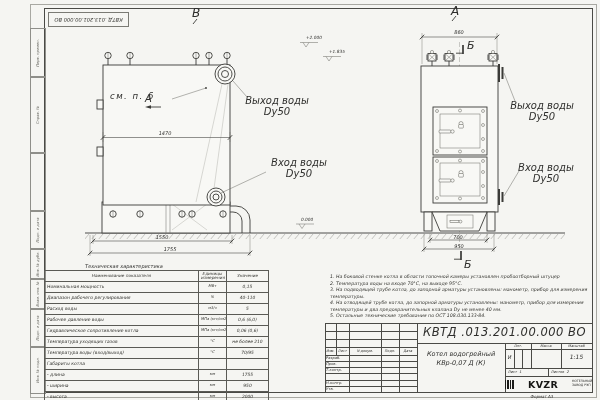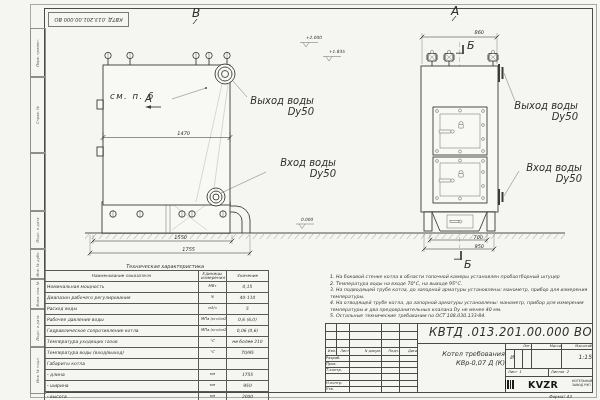--- a/index.html
+++ b/index.html
@@ -1,20 +1,20 @@
 <!DOCTYPE html>
 <html><head>
 <meta charset="utf-8">
 <style>
   html,body{margin:0;padding:0;background:#e9e9e6;}
   .sheet{position:relative;width:600px;height:400px;background:#f5f5f2;overflow:hidden;
          font-family:"DejaVu Sans",sans-serif;color:#2e2e2c;}
   .abs{position:absolute;}
   .lbl{position:absolute;font-style:italic;white-space:nowrap;color:#2e2e2c;}
-  .ctr{text-align:right;}
+  .ctr{text-align:center;}
   .frame-outer{position:absolute;left:30px;top:4px;width:565px;height:392px;border:1px solid #a8a8a2;}
   .frame-inner{position:absolute;left:44px;top:8px;width:547px;height:383px;border:1.3px solid #4a4a46;}
   .mbox{position:absolute;left:30px;width:14px;border:0.6px solid #8f8f8a;display:flex;align-items:center;justify-content:center;overflow:hidden;}
   .mbox span{transform:rotate(-90deg);font-size:3.7px;font-style:italic;color:#66665f;white-space:nowrap;}
   .stamp{position:absolute;left:48px;top:12px;width:79px;height:13px;border:0.8px solid #7a7a74;}
   .stamp span{display:block;width:100%;text-align:center;line-height:13px;font-size:5.2px;font-style:italic;transform:rotate(180deg);color:#3a3a36;}
   table.spec{position:absolute;left:44px;top:270px;width:224px;border-collapse:collapse;table-layout:fixed;}
   table.spec td{border:0.5px solid #5a5a55;font-style:italic;color:#33332f;height:10px;padding:0 2px;overflow:hidden;line-height:1.05;}
   td.nm{font-size:4.5px;text-align:left;}
   td.un{font-size:3.7px;text-align:center;white-space:nowrap;}
@@ -438,21 +438,21 @@
     <div class="tbt ctr" style="left:399px;top:349px;width:18px;font-size:3.5px;">Дата</div>
 
     <div class="tbt" style="left:326px;top:356px;width:23px;font-size:3.7px;">Разраб.</div>
     <div class="tbt" style="left:326px;top:362px;width:23px;font-size:3.7px;">Пров.</div>
     <div class="tbt" style="left:326px;top:368px;width:23px;font-size:3.7px;">Т.контр.</div>
     <div class="tbt" style="left:326px;top:374px;width:23px;font-size:3.7px;"></div>
     <div class="tbt" style="left:326px;top:381px;width:23px;font-size:3.7px;">Н.контр.</div>
     <div class="tbt" style="left:326px;top:387px;width:23px;font-size:3.7px;">Утв.</div>
 
     <div class="abs ctr" style="left:417px;top:350px;width:88px;">
-      <div style="font-size:6.5px;font-style:italic;line-height:8.5px;">Котел требования</div>
+      <div style="font-size:6.5px;font-style:italic;line-height:8.5px;">Котел водогрейный</div>
       <div style="font-size:6.5px;font-style:italic;line-height:8.5px;">КВр-0,07  Д  (К)</div>
     </div>
 
     <div class="tbt ctr" style="left:505px;top:343.5px;width:26px;font-size:3.5px;">Лит.</div>
     <div class="tbt ctr" style="left:531px;top:343.5px;width:30px;font-size:3.5px;">Масса</div>
     <div class="tbt ctr" style="left:561px;top:343.5px;width:31px;font-size:3.5px;">Масштаб</div>
     <div class="tbt ctr" style="left:505px;top:354px;width:9px;font-size:5px;">И</div>
     <div class="tbt ctr" style="left:561px;top:353px;width:31px;font-size:6px;">1:15</div>
     <div class="tbt" style="left:508px;top:369.5px;width:40px;font-size:3.6px;"><span>Лист</span>&nbsp;&nbsp;<span>1</span></div>
     <div class="tbt" style="left:551px;top:369.5px;width:41px;font-size:3.6px;"><span>Листов</span>&nbsp;&nbsp;<span>2</span></div>

